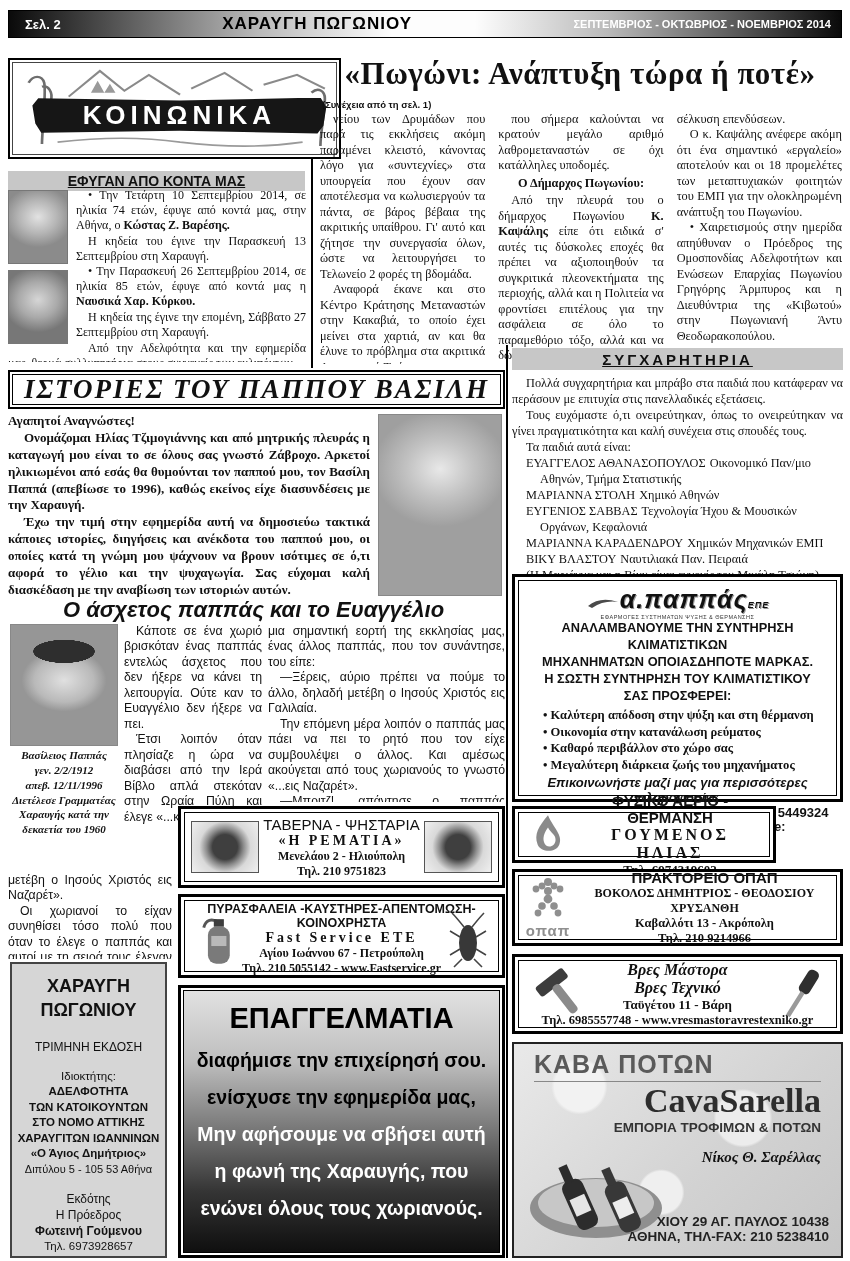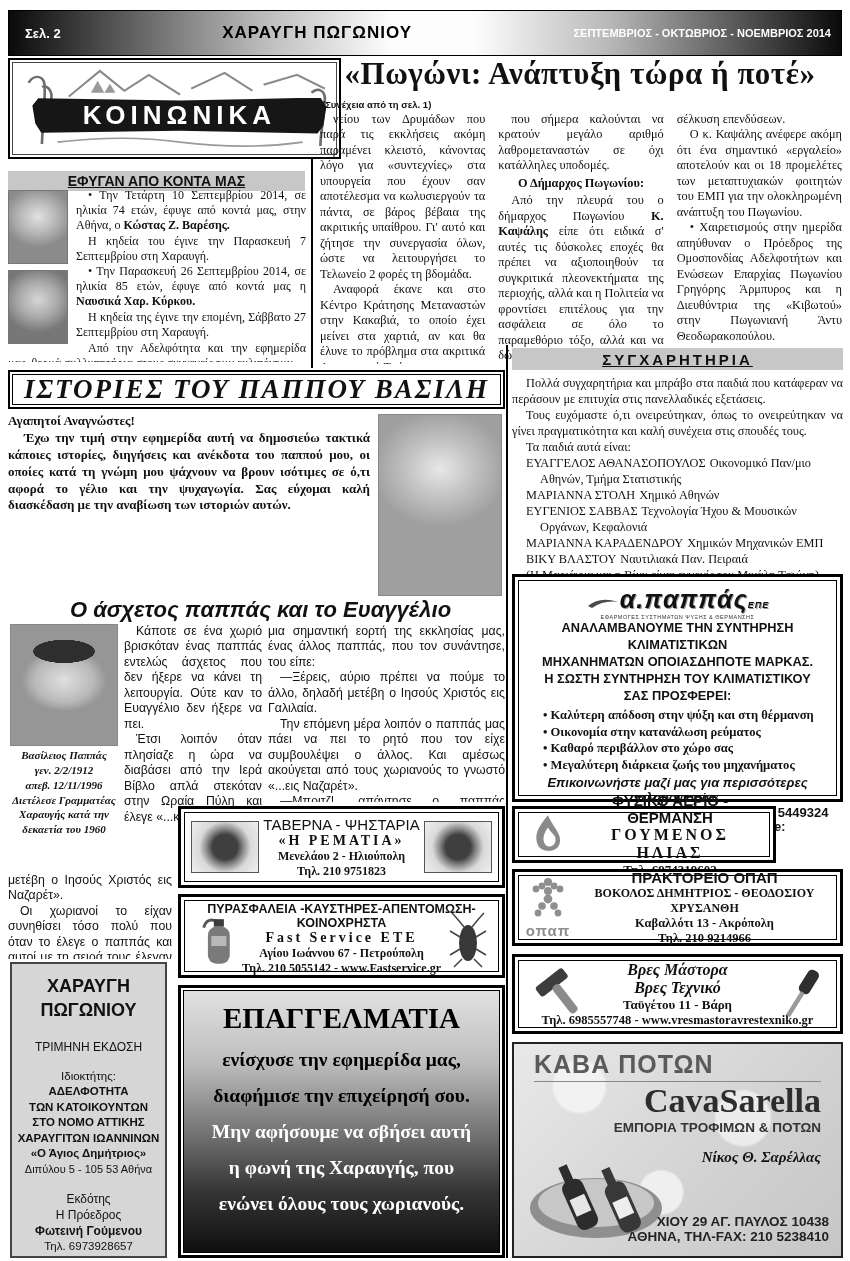--- a/index.html
+++ b/index.html
@@ -78,21 +78,21 @@
     background:radial-gradient(circle at 50% 50%,#3f3f3f 0 30%,#8d8d8d 45%,#d9d9d9 62%,#f0f0f0 100%);}
 
   
   .mast{background:#d6d6d6;border:2px solid #444;box-sizing:border-box;
     font-family:"Liberation Sans",sans-serif;text-align:center;}
   .mast div{line-height:1.35;}
 
   
   .epag{box-sizing:border-box;border:3px solid #000;box-shadow:inset 0 0 0 2px #fff,inset 0 0 0 3px #000;
     background:linear-gradient(180deg,#e3e3e3 0%,#bdbdbd 28%,#7a7a7a 52%,#353535 76%,#0d0d0d 100%);
-    font-family:Liberation Serif, serif;font-weight:bold;text-align:center;}
+    font-family:Liberation Sans, sans-serif;font-weight:bold;text-align:center;}
   .epag .t{font-size:29px;color:#000;margin-top:14px;}
   .epag .l{font-size:19.5px;margin-top:14px;}
   .epag .b{color:#000;}
   .epag .w{color:#fff;}
 
   
   .pap{font-family:"Liberation Sans",sans-serif;}
   .pap .logo{font-weight:bold;font-style:italic;font-size:25px;letter-spacing:1px;
      text-shadow:1px 1px 0 #999;}
   .pap .logosub{font-size:5.5px;letter-spacing:0.5px;color:#333;}
@@ -116,21 +116,21 @@
   .cava .brand{font-family:"Liberation Serif",serif;font-weight:bold;font-size:34px;color:#2d2d2d;}
   .cava .emp{font-family:"Liberation Sans",sans-serif;font-weight:bold;font-size:13.5px;color:#333;}
   .cava .own{font-family:"Liberation Serif",serif;font-weight:bold;font-style:italic;font-size:15px;}
   .cava .adr{font-family:"Liberation Sans",sans-serif;font-weight:bold;font-size:13.5px;color:#222;}
 </style>
 </head>
 <body>
 
 <div class="page">
 
-  <div class="abs topbar" style="left:8px;top:10px;width:834px;height:46px;">
+  <div class="abs topbar" style="left:8px;top:10px;width:834px;height:28px;">
     <span class="pg">Σελ. 2</span>
     <span class="ttl">ΧΑΡΑΥΓΗ  ΠΩΓΩΝΙΟΥ</span>
     <span class="dt">ΣΕΠΤΕΜΒΡΙΟΣ - ΟΚΤΩΒΡΙΟΣ - ΝΟΕΜΒΡΙΟΣ  2014</span>
   </div>
 
   <div class="abs vrule" style="left:311px;top:58px;width:2px;height:310px;"></div>
   <div class="abs vrule" style="left:506px;top:345px;width:2px;height:913px;"></div>
 
   <div class="abs koin-box" style="left:8px;top:58px;width:333px;height:101px;">
     <div class="koin-inner">
@@ -147,21 +147,21 @@
     </div>
   </div>
 
   <div class="abs gray-bar" style="left:8px;top:171px;width:297px;height:20px;">
     <span style="font-size:14px;">ΕΦΥΓΑΝ ΑΠΟ ΚΟΝΤΑ ΜΑΣ</span>
   </div>
 
   <div class="abs obits" style="left:8px;top:188px;width:298px;height:174px;overflow:hidden;">
     <div class="portrait"></div>
     <p><span>• Την Τετάρτη 10 Σεπτεμβρίου 2014, σε ηλικία 74 ετών, έφυγε από κοντά μας, στην Αθήνα, ο </span><b>Κώστας Ζ. Βαρέσης.</b></p>
-    <p>Η κηδεία του έγινε την Παρασκευή 7 Σεπτεμβρίου στη Χαραυγή.</p>
+    <p>Η κηδεία του έγινε την Παρασκευή 13 Σεπτεμβρίου στη Χαραυγή.</p>
     <div class="portrait dark"></div>
     <p><span>• Την Παρασκευή 26 Σεπτεμβρίου 2014, σε ηλικία 85 ετών, έφυγε από κοντά μας η </span><b>Ναυσικά Χαρ. Κύρκου.</b></p>
     <p>Η κηδεία της έγινε την επομένη, Σάββατο 27 Σεπτεμβρίου στη Χαραυγή.</p>
     <p class="closing">Από την Αδελφότητα και την εφημερίδα μας, θερμά συλλυπητήρια στους συγγενείς των εκλιπόντων.</p>
   </div>
 
   <div class="abs pog-title" style="left:318px;top:56px;width:524px;">«Πωγώνι: Ανάπτυξη τώρα ή ποτέ»</div>
   <div class="abs cont-note" style="left:322px;top:99px;">(Συνέχεια από τη σελ. 1)</div>
 
   <div class="abs pogcols" style="left:320px;top:112px;width:522px;height:252px;">
@@ -199,24 +199,25 @@
   <div class="abs ist-box" style="left:8px;top:370px;width:497px;height:39px;">
     <div class="in">
         <span>ΙΣΤΟΡΙΕΣ ΤΟΥ ΠΑΠΠΟΥ ΒΑΣΙΛΗ</span>
       </div>
   </div>
 
   <div class="abs photo-frame" style="left:378px;top:414px;width:122px;height:180px;"></div>
 
   <div class="abs intro" style="left:8px;top:413px;width:362px;height:184px;overflow:hidden;">
     <p class="sal">Αγαπητοί Αναγνώστες!</p>
+    <p>Ονομάζομαι Ηλίας Τζιμογιάννης και από μητρικής πλευράς η καταγωγή μου είναι το σε όλους σας γνωστό Ζάβροχο. Αρκετοί ηλικιωμένοι από εσάς θα θυμούνται τον παππού μου, τον Βασίλη Παππά (απεβίωσε το 1996), καθώς εκείνος είχε διασυνδέσεις με την Χαραυγή.</p>
     <p>Έχω την τιμή στην εφημερίδα αυτή να δημοσιεύω τακτικά κάποιες ιστορίες, διηγήσεις και ανέκδοτα του παππού μου, οι οποίες κατά τη γνώμη μου ψάχνουν να βρουν ισότιμες σε ό,τι αφορά το γέλιο και την ψυχαγωγία. Σας εύχομαι καλή διασκέδαση με την αναβίωση των ιστοριών αυτών.</p>
   </div>
 
-  <div class="abs story-title" style="left:12px;top:597px;width:497px;">Ο άσχετος παππάς και το Ευαγγέλιο</div>
+  <div class="abs story-title" style="left:5px;top:597px;width:497px;">Ο άσχετος παππάς και το Ευαγγέλιο</div>
 
   <div class="abs photo-frame photo-hat" style="left:10px;top:624px;width:106px;height:120px;"></div>
   <div class="abs caption" style="left:4px;top:748px;width:120px;">
     <div>Βασίλειος Παππάς</div>
     <div>γεν. 2/2/1912</div>
     <div>απεβ. 12/11/1996</div>
     <div>Διετέλεσε Γραμματέας</div>
     <div>Χαραυγής κατά την</div>
     <div>δεκαετία του 1960</div>
   </div>
@@ -280,22 +281,22 @@
     <div style="font-size:11.5px;font-weight:bold;">«Ο Άγιος Δημήτριος»</div>
     <div style="font-size:11px;">Διπύλου 5 - 105 53 Αθήνα</div>
     <div style="font-size:12px;margin-top:14px;">Εκδότης</div>
     <div style="font-size:12px;">Η Πρόεδρος</div>
     <div style="font-size:12px;font-weight:bold;">Φωτεινή Γούμενου</div>
     <div style="font-size:11.5px;">Τηλ. 6973928657</div>
   </div>
 
   <div class="abs epag" style="left:178px;top:985px;width:327px;height:273px;">
     <div class="t">ΕΠΑΓΓΕΛΜΑΤΙΑ</div>
+    <div class="l b">διαφήμισε την επιχείρησή σου.</div>
     <div class="l b">ενίσχυσε την εφημερίδα μας,</div>
-    <div class="l b">διαφήμισε την επιχείρησή σου.</div>
     <div class="l w">Μην αφήσουμε να σβήσει αυτή</div>
     <div class="l w">η φωνή της Χαραυγής, που</div>
     <div class="l w">ενώνει όλους τους χωριανούς.</div>
   </div>
 
   <div class="abs ad pap ad-c" style="left:512px;top:574px;width:331px;height:228px;padding:8px 6px 4px;">
     <div>
       <svg width="34" height="16" viewBox="0 0 34 16" style="vertical-align:middle;">
         <path d="M2 10 Q14 0 32 6 Q18 4 6 12 Z" fill="#4a4a4a"></path>
       </svg><span class="logo">α.παππάς</span><small class="logo" style="font-size:9px;">ΕΠΕ</small>

